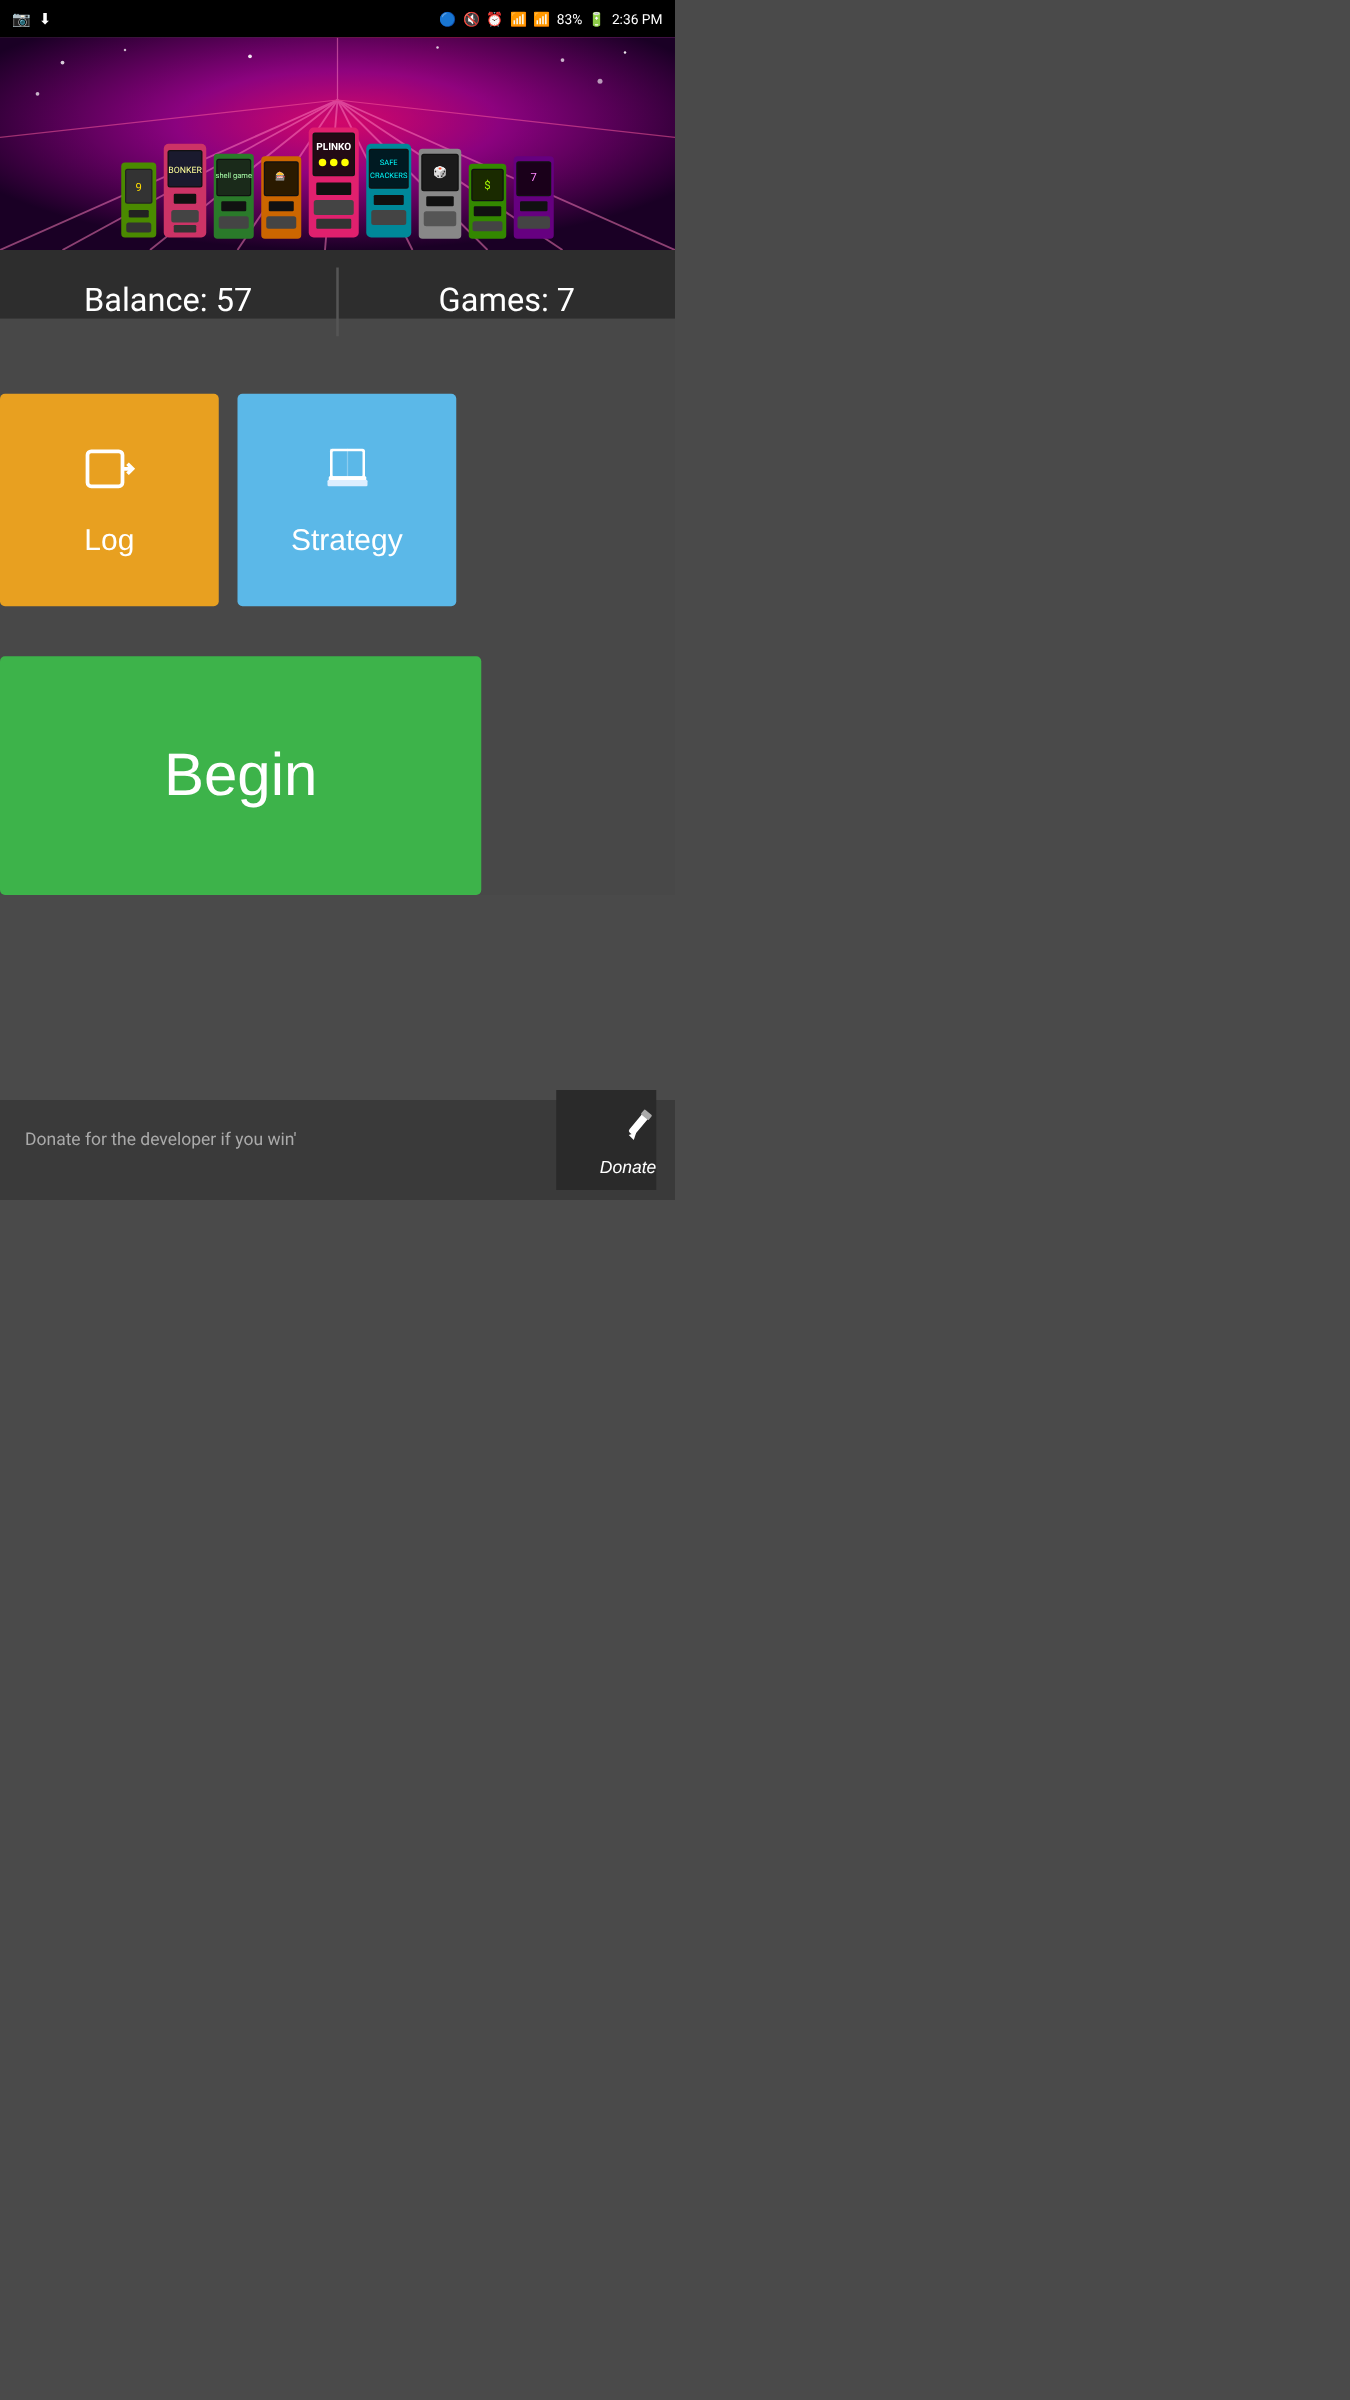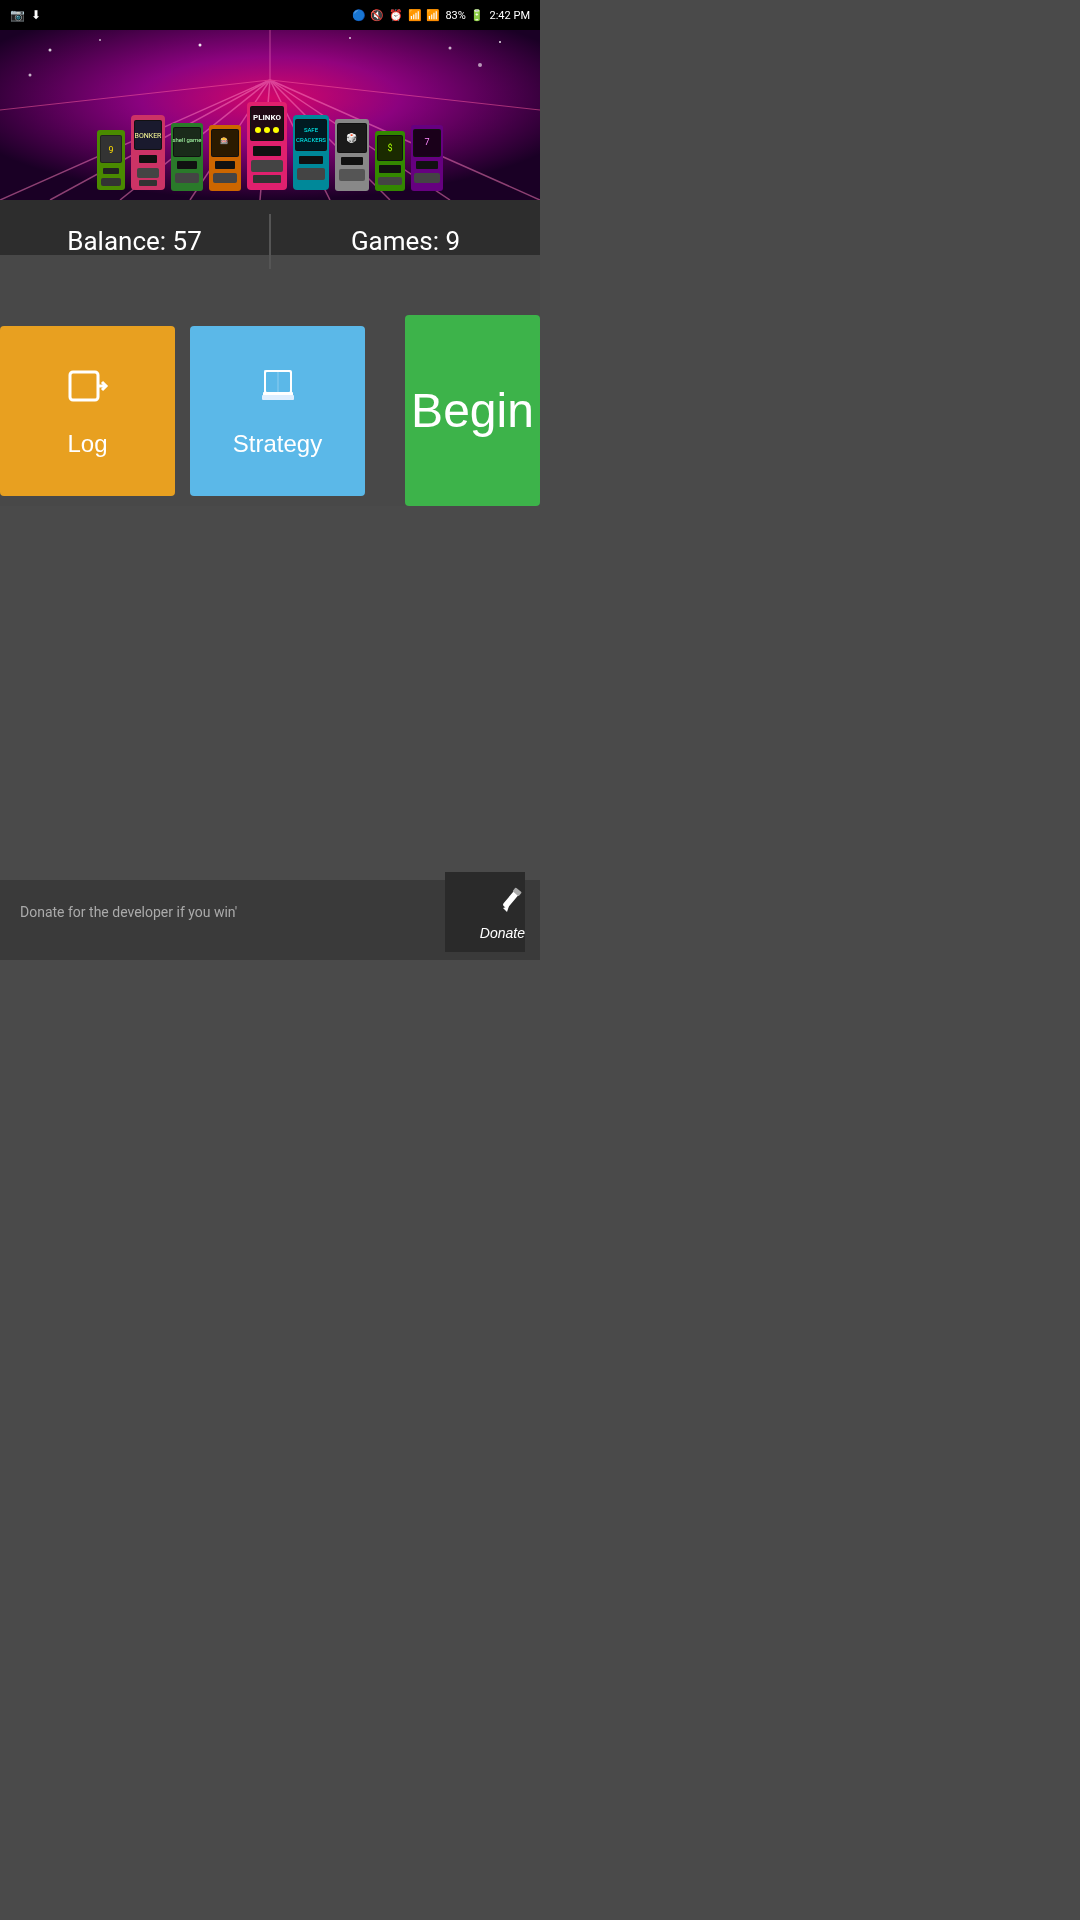--- a/index.html
+++ b/index.html
@@ -96,21 +96,22 @@
       font-size: 26px;
       font-weight: 400;
     }
 
     
     .main-content {
       width: 100%;
       background: #484848;
       flex: 1;
       display: flex;
-      align-items: center;
+      flex-direction: column;
+      align-items: flex-start;
       padding-top: 60px;
       gap: 40px;
     }
 
     
     .button-row {
       display: flex;
       gap: 15px;
     }
 
@@ -200,21 +201,21 @@
     <span>⬇</span>
   </div>
   <div class="status-right">
     <span>🔵</span>
     <span>🔇</span>
     <span>⏰</span>
     <span>📶</span>
     <span>📶</span>
     <span>83%</span>
     <span>🔋</span>
-    <span>2:42 PM</span>
+    <span>2:36 PM</span>
   </div>
 </div>
 
 <div class="banner">
 
   <svg width="540" height="170" style="position:absolute;top:0;left:0;">
     <defs>
       <radialGradient id="bg" cx="50%" cy="40%" r="60%">
         <stop offset="0%" stop-color="#d0006a" stop-opacity="0.8"></stop>
         <stop offset="40%" stop-color="#8b0080" stop-opacity="0.9"></stop>
@@ -337,21 +338,21 @@
       <rect x="5" y="54" width="26" height="10" rx="2" fill="#444"></rect>
     </svg>
   </div>
 </div>
 
 <div class="balance-bar">
   <div class="balance-item">
     <span class="balance-text">Balance: 57</span>
   </div>
   <div class="balance-item">
-    <span class="balance-text">Games: 9</span>
+    <span class="balance-text">Games: 7</span>
   </div>
 </div>
 
 <div class="main-content">
 
   <div class="button-row">
     <button class="btn-square btn-log">
       <span class="btn-icon">
         <svg width="44" height="44" viewBox="0 0 44 44">
           <rect x="4" y="8" width="28" height="28" rx="3" fill="none" stroke="white" stroke-width="3"></rect>

